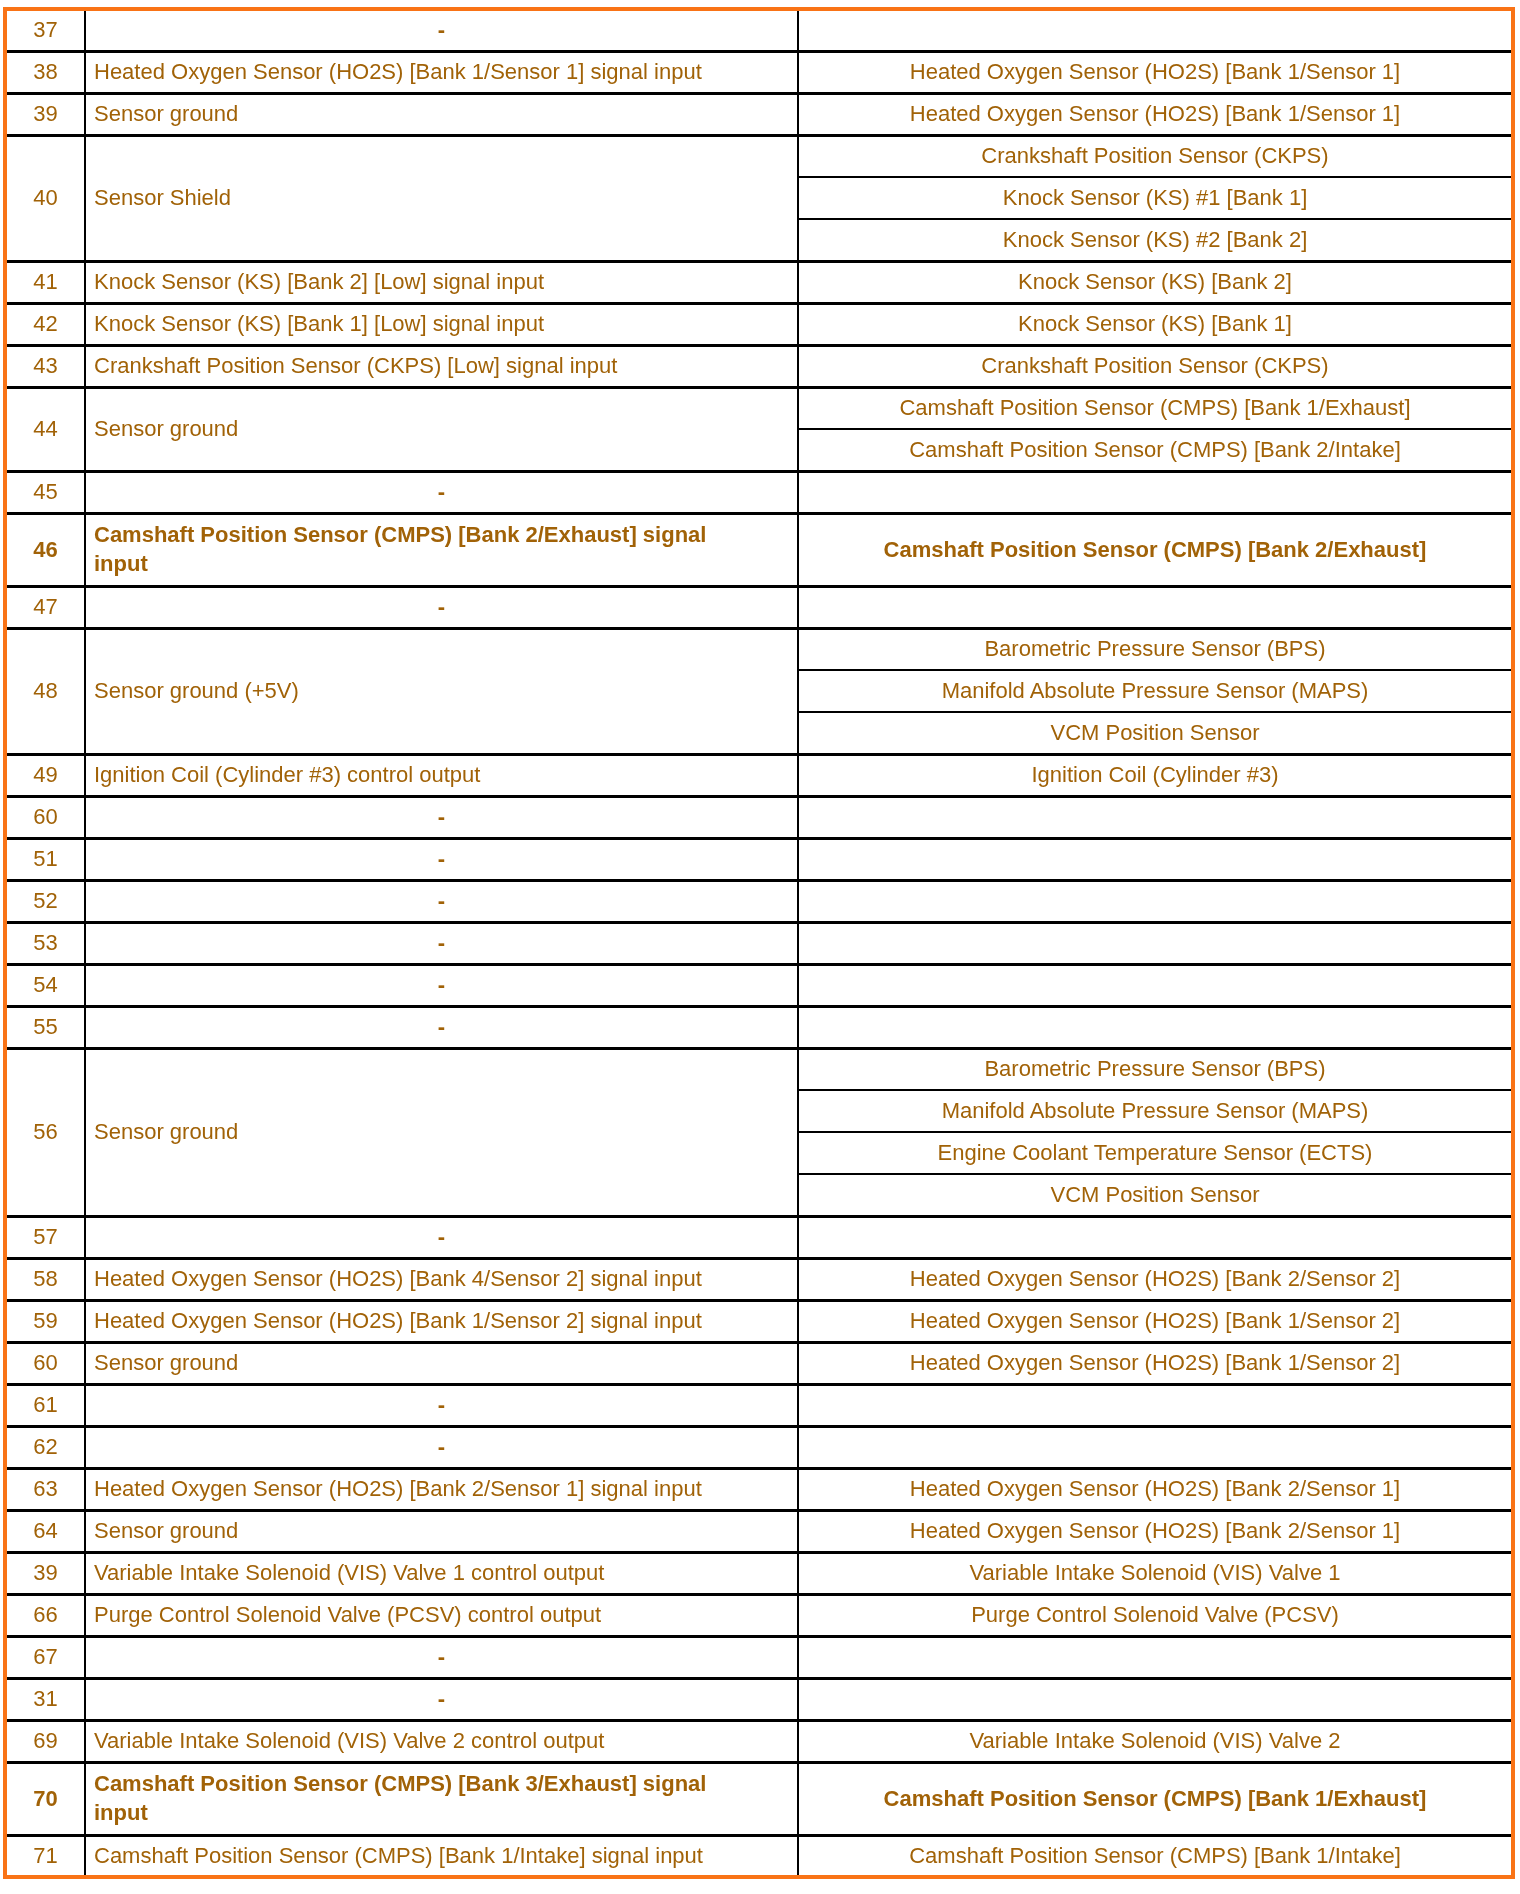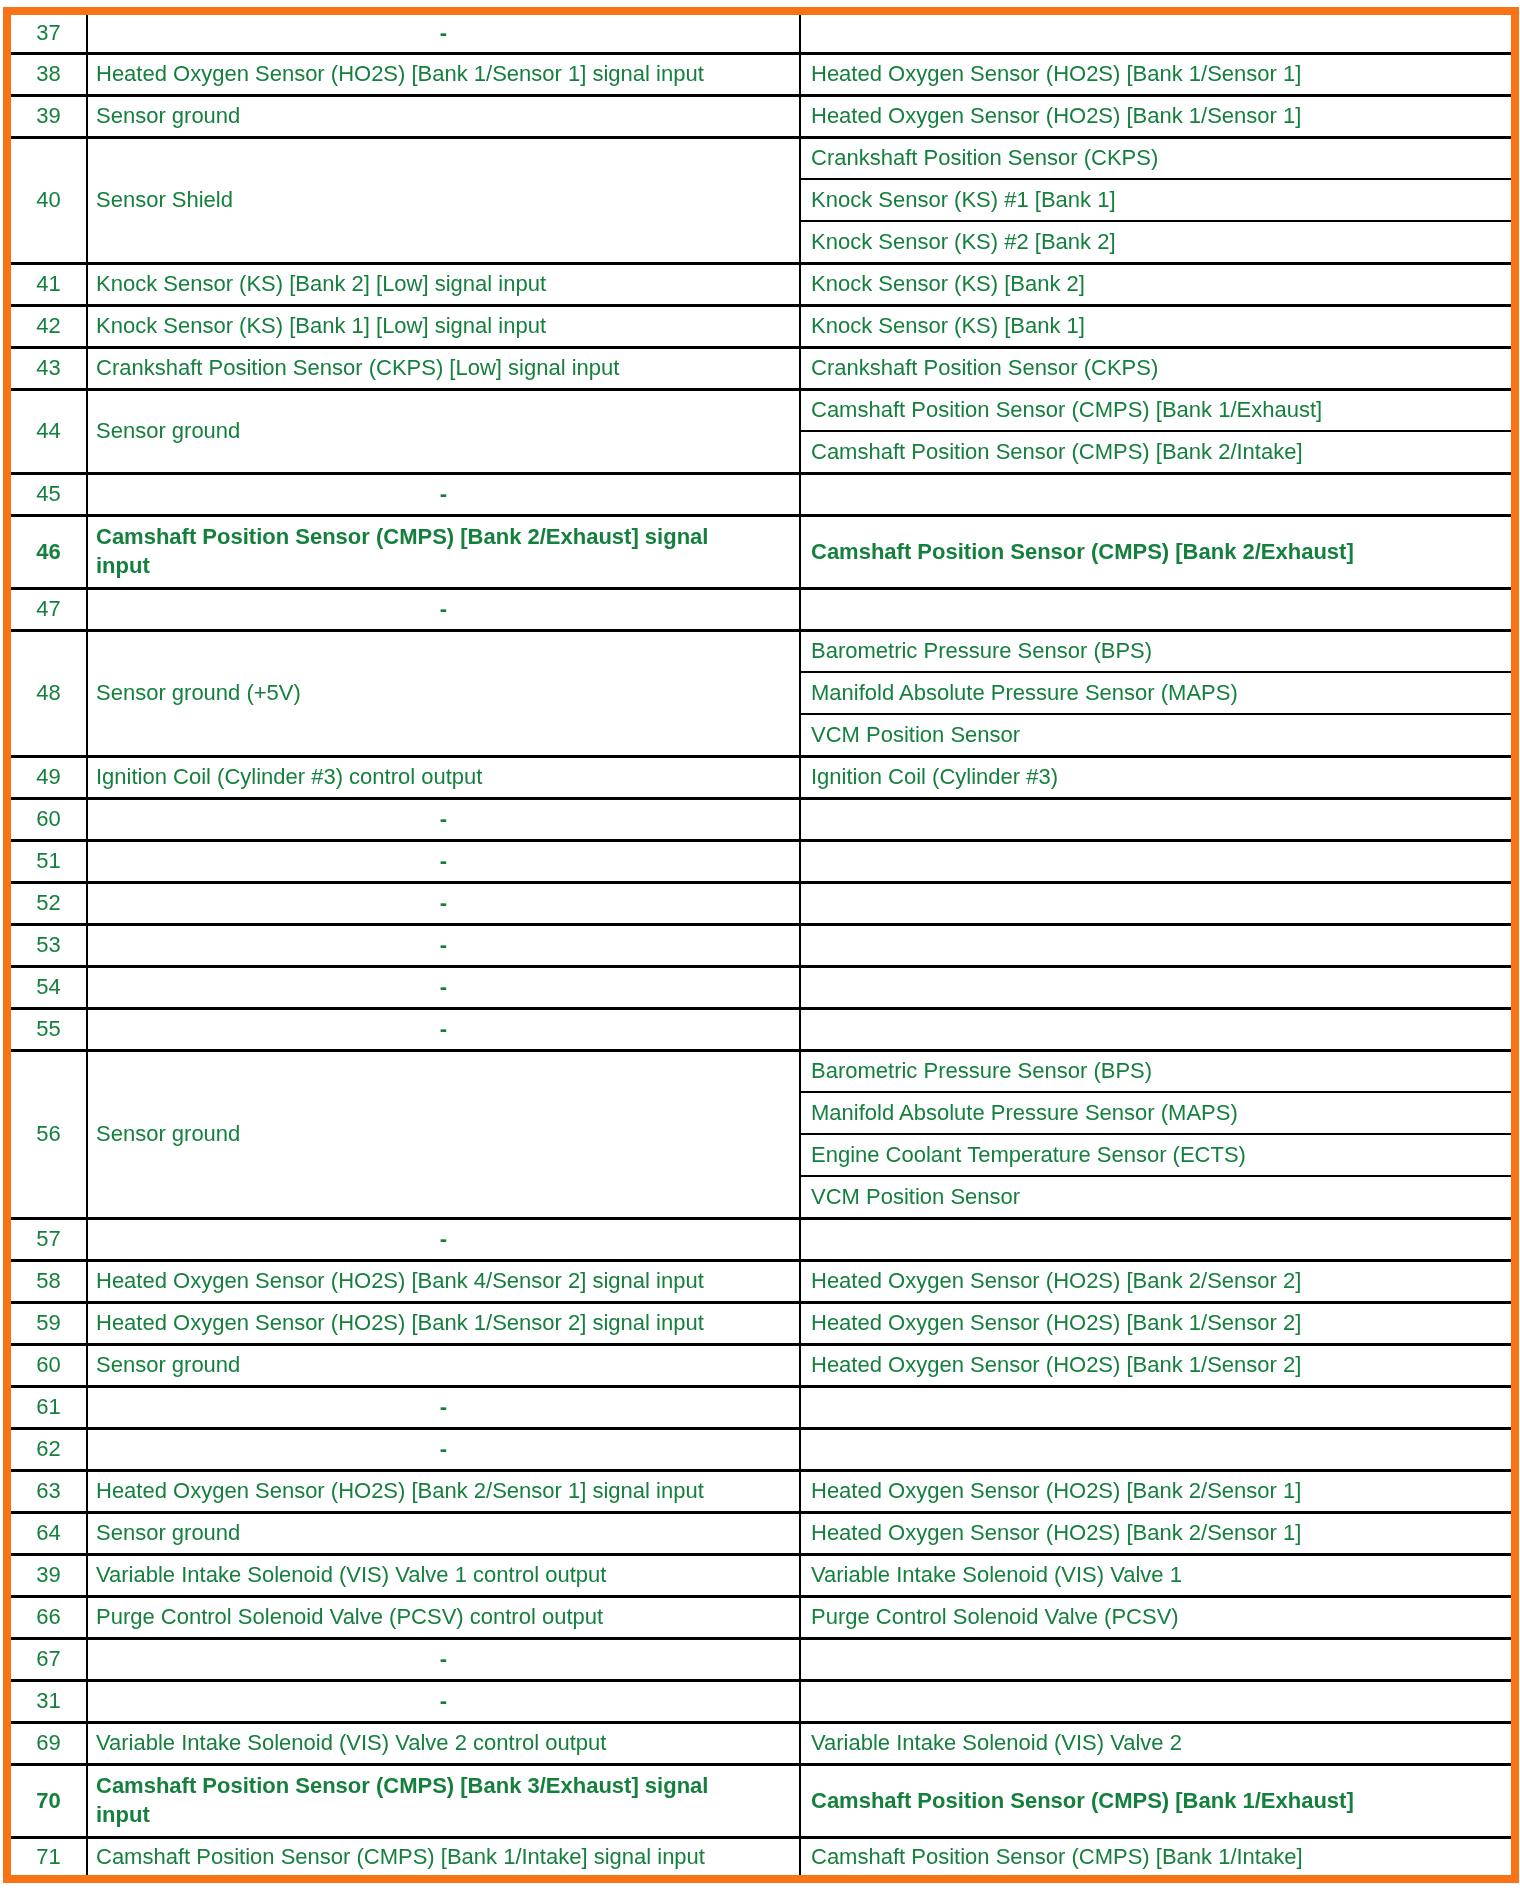--- a/index.html
+++ b/index.html
@@ -11,24 +11,24 @@
     width: 1520px;
     height: 1894px;
     box-sizing: border-box;
     padding: 7px 0 0 3px;
     background: #ffffff;
   }
   table.pin-table {
     border-collapse: collapse;
     table-layout: fixed;
     width: 1508px;
-    border: 8px solid #f97316;
+    border: 4px solid #f97316;
     font-family: "Liberation Sans", "DejaVu Sans", sans-serif;
     font-size: 22px;
-    color: #15803d;
+    color: #a16207;
     background: #ffffff;
   }
   table.pin-table tr {
     height: 42px;
   }
   table.pin-table tr.tall {
     height: 73px;
     font-weight: bold;
   }
   table.pin-table td {
@@ -52,21 +52,21 @@
   td.col-desc.dash {
     text-align: center;
     font-weight: bold;
     padding: 2px 0;
   }
   td.col-desc.wrap {
     white-space: pre-line;
     line-height: 1.28;
   }
   td.col-part {
-    text-align: left;
+    text-align: center;
     padding: 2px 10px;
     white-space: nowrap;
   }
 </style>
 </head>
 <body>
 
 <div class="page">
   <table class="pin-table">
     <colgroup>

